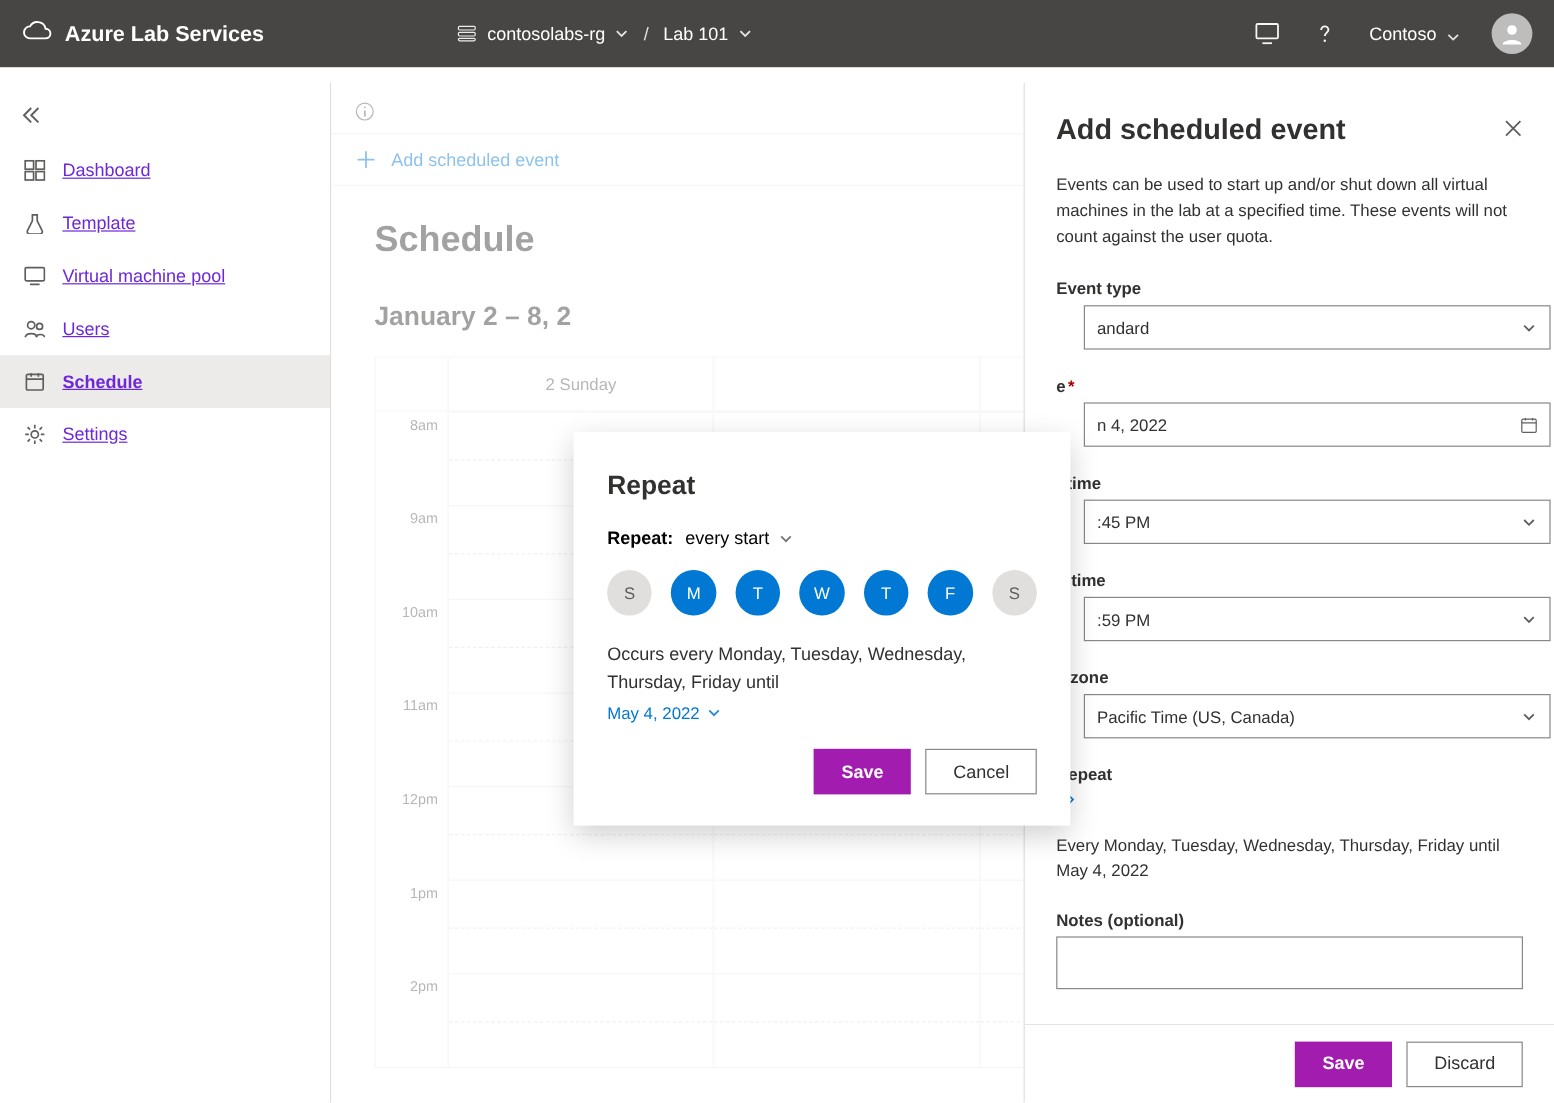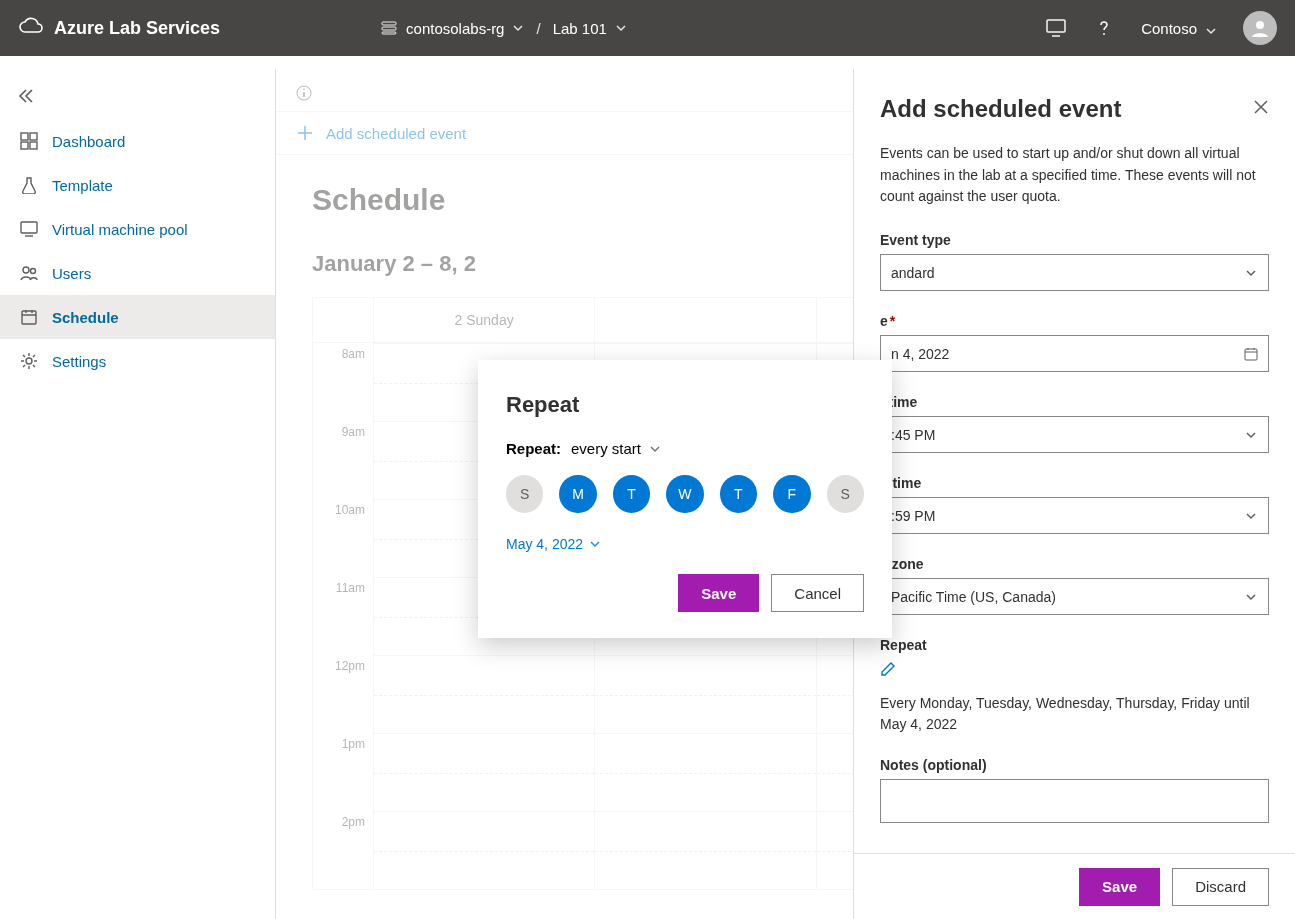--- a/index.html
+++ b/index.html
@@ -19,21 +19,21 @@
   .topbar .right .ic { width: 22px; height: 22px; cursor: pointer; opacity: .95; }
   .tenant { display: flex; align-items: flex-end; gap: 8px; font-size: 15px; cursor: pointer; }
   .avatar { width: 34px; height: 34px; border-radius: 50%; background: #bdbdbd; display: flex; align-items: center; justify-content: center; }
   .avatar svg { width: 22px; height: 22px; fill: #fff; }
 
   
   .shell { position: absolute; top: 69px; left: 0; right: 0; bottom: 0; display: flex; }
   .sidebar { width: 276px; border-right: 1px solid #e1dfdd; padding-top: 8px; }
   .collapse { padding: 10px 18px; cursor: pointer; }
   .collapse svg { width: 24px; height: 18px; stroke: #605e5c; }
-  .nav-item { display: flex; align-items: center; gap: 14px; padding: 0 20px; height: 44px; color: #0369a1; font-size: 15px; cursor: pointer; }
+  .nav-item { display: flex; align-items: center; gap: 14px; padding: 0 20px; height: 44px; color: #6d28d9; font-size: 15px; cursor: pointer; text-decoration: underline; }
   .nav-item.active { background: #edebe9; font-weight: 600; }
   .nav-item svg { width: 18px; height: 18px; fill: none; stroke: #605e5c; stroke-width: 1.4; }
 
   .main { flex: 1; overflow: hidden; position: relative; }
   .info-banner { display: flex; gap: 12px; padding: 14px 20px 10px 20px; font-size: 13px; color: #605e5c; line-height: 1.5; }
   .info-banner svg { width: 16px; height: 16px; flex-shrink: 0; margin-top: 2px; }
   .info-banner .link { color: #605e5c; text-decoration: underline; cursor: pointer; }
   .add-row { border-top: 1px solid #edebe9; border-bottom: 1px solid #edebe9; padding: 12px 20px; display: flex; align-items: center; gap: 12px; color: #0078d4; font-size: 15px; cursor: pointer; }
   .add-row svg { width: 18px; height: 18px; stroke: #0078d4; }
 
@@ -56,21 +56,21 @@
   
   .panel { position: absolute; top: 69px; right: 0; bottom: 0; width: 442px; background: #fff; border-left: 1px solid #e1dfdd; display: flex; flex-direction: column; }
   .panel-head { display: flex; align-items: center; justify-content: space-between; padding: 26px 26px 10px 26px; }
   .panel-head h2 { font-size: 24px; font-weight: 600; color: #323130; }
   .panel-head .close { cursor: pointer; }
   .panel-head .close svg { width: 16px; height: 16px; stroke: #605e5c; }
   .panel-body { padding: 10px 26px 100px 26px; overflow: auto; flex: 1; }
   .panel-body p.desc { font-size: 14px; color: #323130; line-height: 1.55; margin-bottom: 24px; }
   .fld-label { font-size: 14px; font-weight: 600; color: #323130; margin-bottom: 6px; }
   .req { color: #a80000; margin-left: 2px; }
-  .select, .input { width: 100%; height: 37px; border: 1px solid #8a8886; padding: 0 10px; font-size: 14px; color: #323130; background: #fff; display: flex; align-items: center; justify-content: space-between; margin-bottom: 22px; cursor: pointer; }
+  .select, .input { width: 100%; height: 37px; border: 1px solid #8a8886; padding: 0 10px; font-size: 14px; color: #323130; background: #fff; display: flex; align-items: center; justify-content: space-between; margin-bottom: 22px; cursor: pointer; margin-left: 23px; }
   .select .val, .input .val { pointer-events: none; }
   .select svg, .input svg { width: 14px; height: 14px; stroke: #605e5c; fill: none; }
   .repeat-block { margin-bottom: 22px; }
   .repeat-row { display: flex; gap: 12px; align-items: flex-start; flex-direction: column; }
   .repeat-row .pen { cursor: pointer; margin-top: 2px; }
   .repeat-row .pen svg { width: 16px; height: 16px; stroke: #0078d4; fill: none; }
   .repeat-row .txt { font-size: 14px; color: #323130; line-height: 1.5; }
   .notes { width: 100%; height: 44px; border: 1px solid #8a8886; }
 
   .panel-foot { position: absolute; left: 0; right: 0; bottom: 0; height: 66px; border-top: 1px solid #e1dfdd; display: flex; align-items: center; justify-content: flex-end; gap: 12px; padding: 0 26px; background: #fff; }
@@ -401,20 +401,21 @@
   </div>
   <div class="day-circles" id="day-circles">
       <span class="dayc off">S</span>
       <span class="dayc on">M</span>
       <span class="dayc on">T</span>
       <span class="dayc on">W</span>
       <span class="dayc on">T</span>
       <span class="dayc on">F</span>
       <span class="dayc off">S</span>
     </div>
+  <div class="summary">Occurs every Monday, Tuesday, Wednesday, Thursday, Friday until</div>
   <span class="until">
     <span>May 4, 2022</span>
     <svg class="chev-down" viewBox="0 0 12 12">
         <path d="M2 4l4 4 4-4" fill="none" stroke="#0078d4" stroke-width="1.5"></path>
       </svg>
   </span>
   <div class="actions">
     <button class="btn btn-primary">Save</button>
     <button class="btn btn-secondary">Cancel</button>
   </div>

